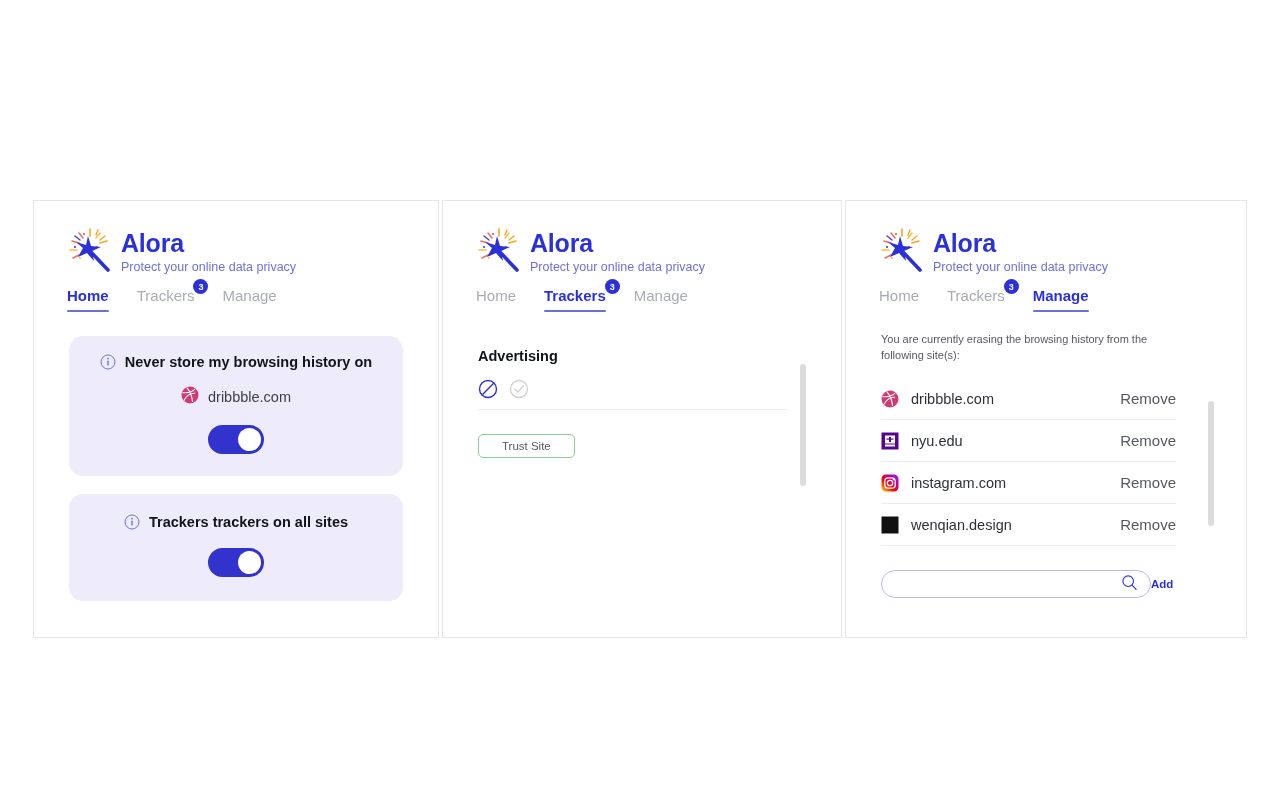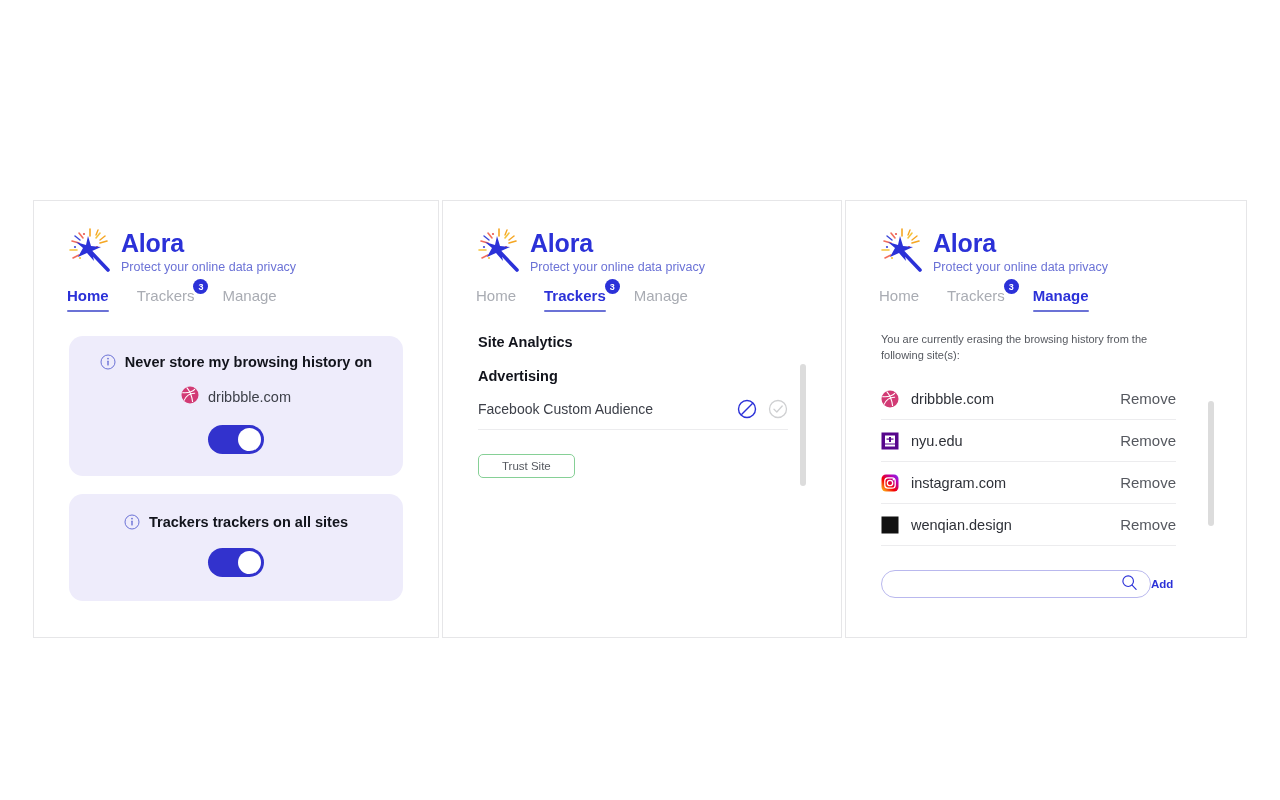--- a/index.html
+++ b/index.html
@@ -415,30 +415,28 @@
           <span>Trackers</span>
           <span class="badge">3</span>
         </div>
         <div class="tab">
           <span>Manage</span>
         </div>
       </div>
 
       <div class="trk-body">
 
-        <div class="trk-group-title">Site Analytics</div>
 
 
 
         <div class="trk-spacer"></div>
 
         <div class="trk-group-title">Advertising</div>
 
         <div class="trk-row">
-          <span class="trk-name">Facebook Custom Audience</span>
           <span class="trk-acts">
             <span class="ico">
               <svg viewBox="0 0 20 20" width="20" height="20">
                 <circle cx="10" cy="10" r="8.5" fill="none" stroke="#2b31d8" stroke-width="1.4"></circle>
                 <line x1="4.3" y1="15.7" x2="15.7" y2="4.3" stroke="#2b31d8" stroke-width="1.4"></line>
               </svg>
             </span>
             <span class="ico">
               <svg viewBox="0 0 20 20" width="20" height="20">
                 <circle cx="10" cy="10" r="8.5" fill="none" stroke="#cfd0d2" stroke-width="1.3"></circle>

